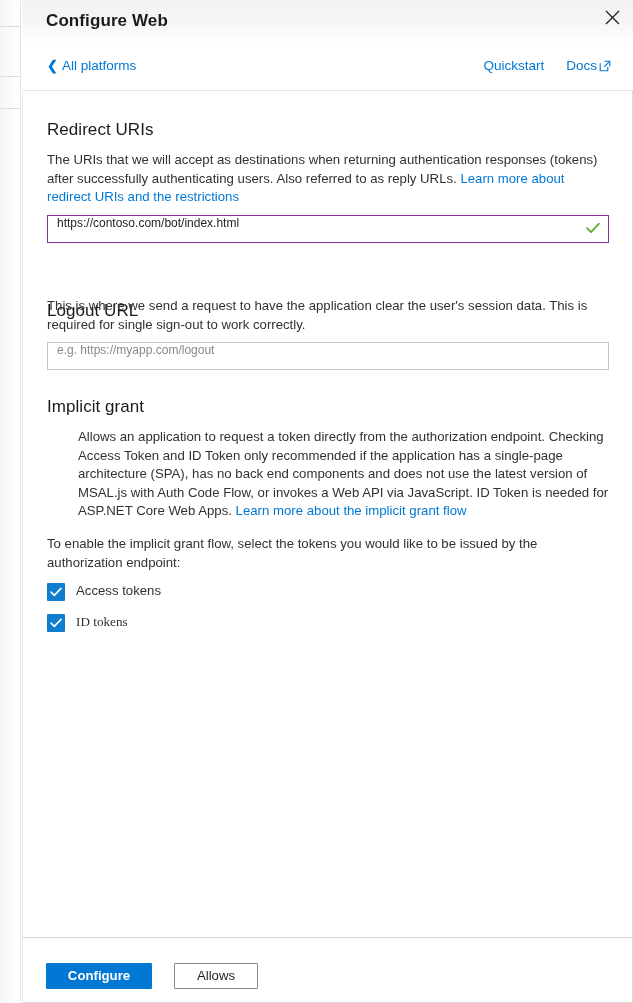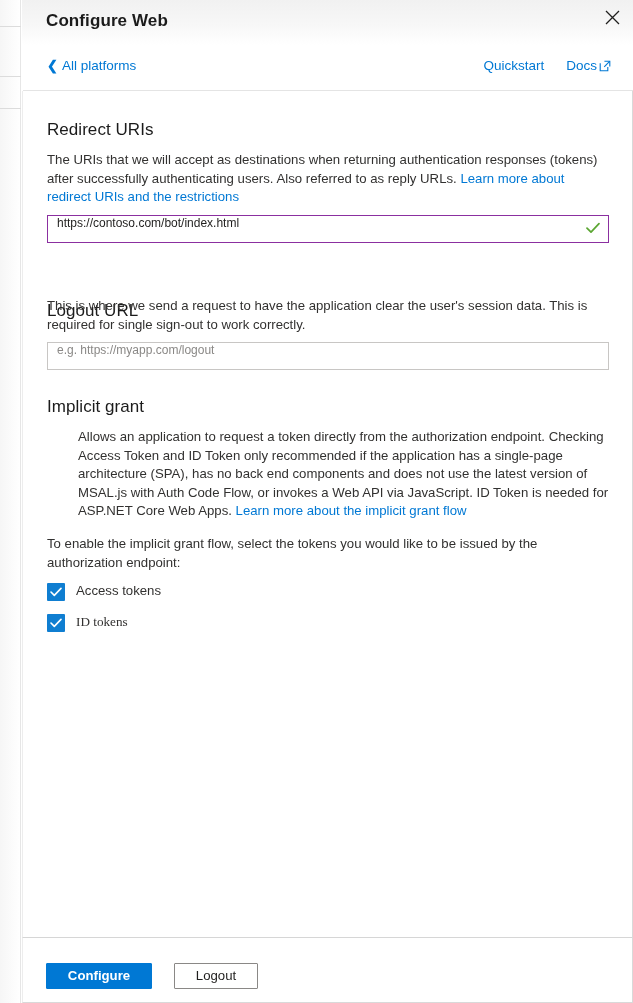--- a/index.html
+++ b/index.html
@@ -345,18 +345,18 @@
           </svg>
         </span>
         <span class="check-label">ID tokens</span>
       </label>
 
     </div>
 
     <div class="blade-footer">
       <div class="footer-inner">
         <button class="btn btn-primary">Configure</button>
-        <button class="btn btn-default">Logout</button>
+        <button class="btn btn-default">Allows</button>
       </div>
     </div>
 
   </div>
 </div>
 
 </body></html>

